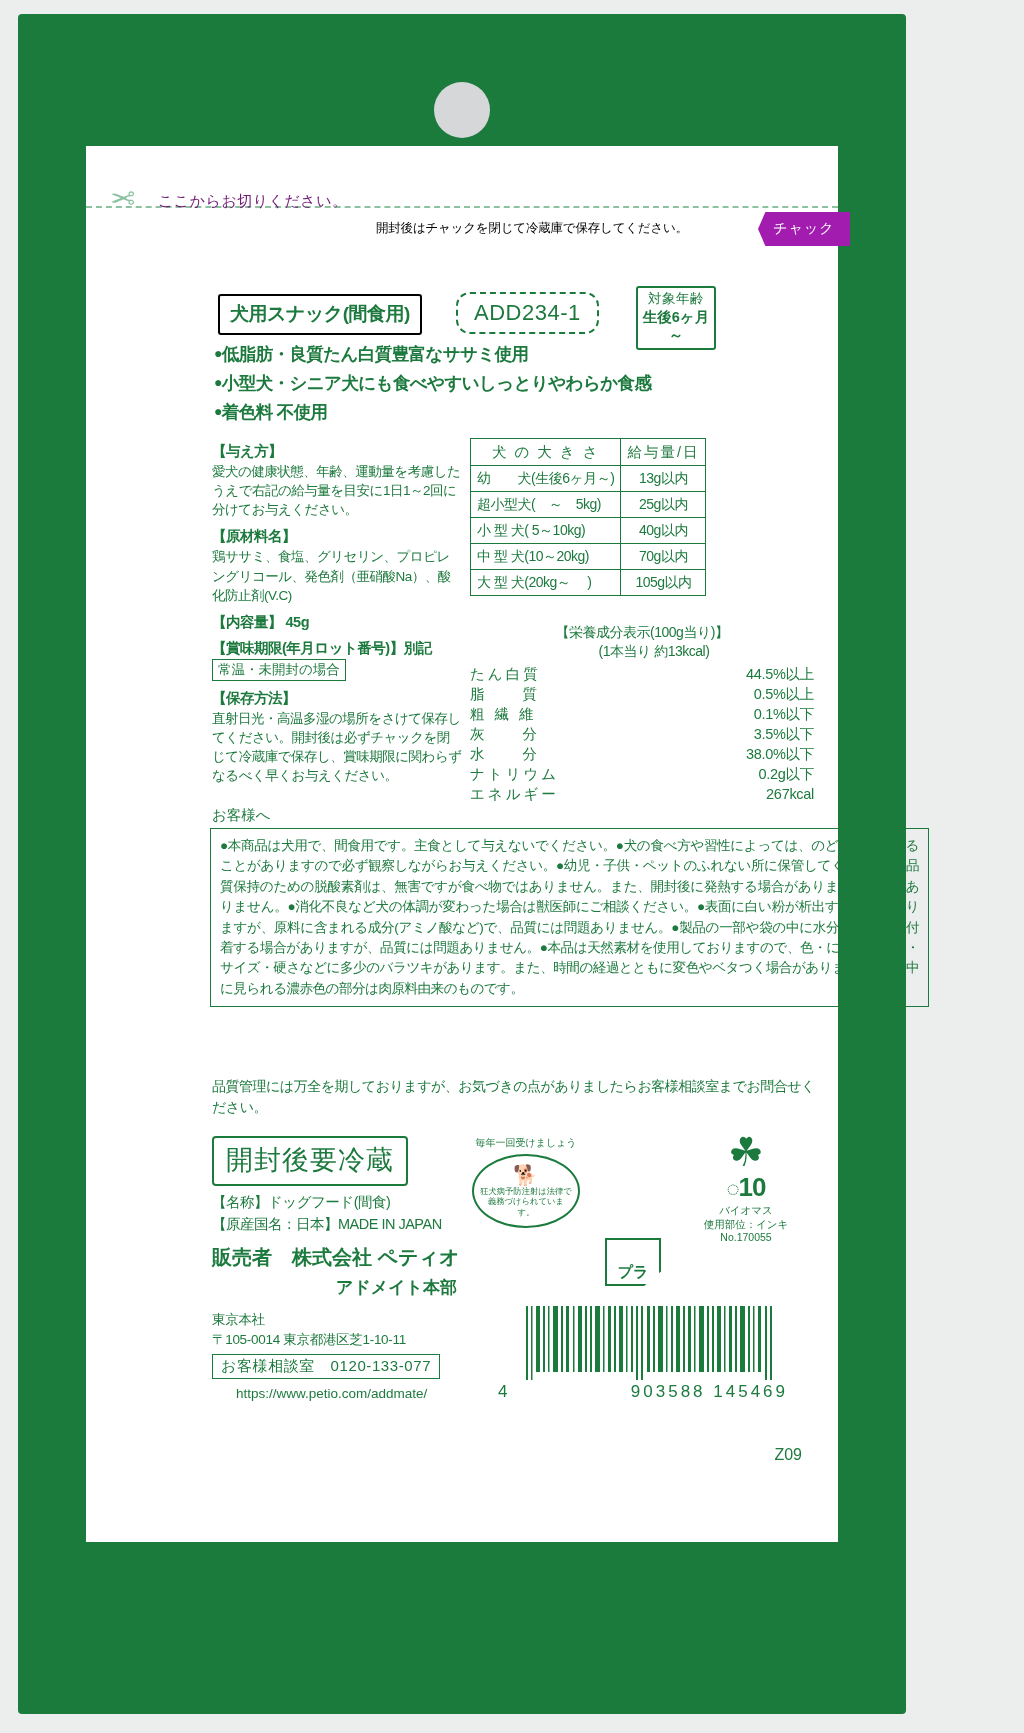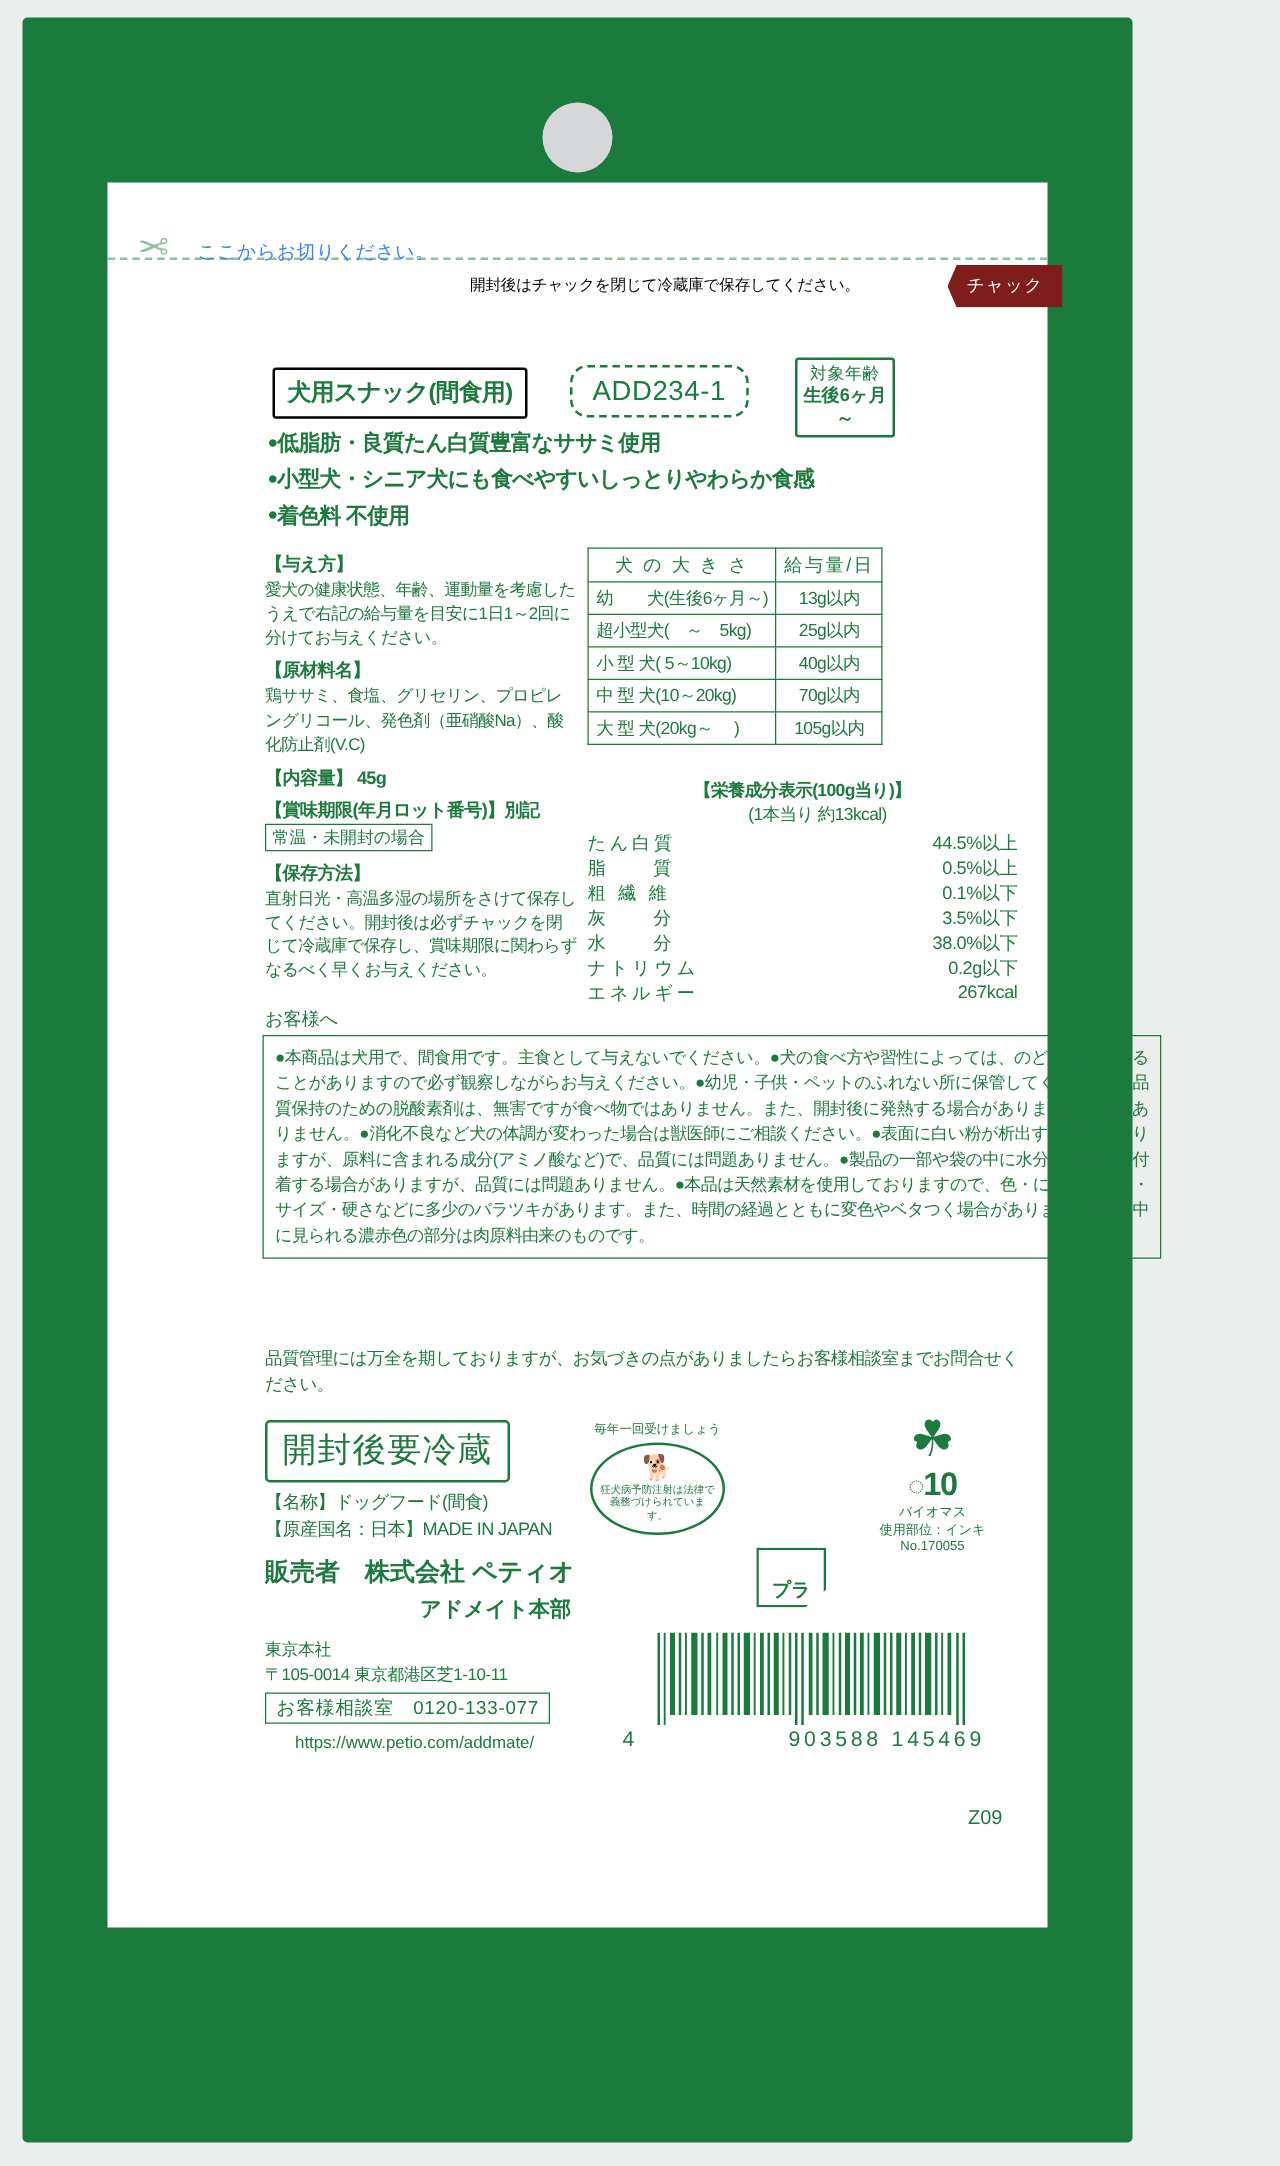--- a/index.html
+++ b/index.html
@@ -37,30 +37,30 @@
     position:absolute; left:0; top:60px; width:752px; height:1px;
     border-top:2px dashed #8cc2a0;
   }
   .scissors {
     position:absolute; left:24px; top:38px;
     font-size:30px; color:#8cc2a0; line-height:1;
     transform:scaleX(-1);
   }
   .cut-text {
     position:absolute; left:72px; top:46px;
-    font-size:15px; color:#3b82f6; letter-spacing:0.5px;font-family:Liberation Serif, serif;
+    font-size:15px; color:#701a75; letter-spacing:0.5px;font-family:Liberation Serif, serif;
   }
   .seal-text {
     position:absolute; left:290px; top:74px;
     font-size:12.5px; color:#000000; letter-spacing:-0.2px;
   }
   .chack-tab {
     position:absolute; right:-12px; top:66px;
     width:92px; height:34px;
-    background:#7f1d1d;
+    background:#a21caf;
     color:#fff; font-size:14px;
     display:flex; align-items:center; justify-content:center;
     letter-spacing:1px;
     clip-path:polygon(8% 0,100% 0,100% 100%,8% 100%,0 50%);
   }
 
   
   .snack-box {
     position:absolute; left:132px; top:148px;
     border:2px solid #000000; border-radius:3px;
@@ -109,21 +109,21 @@
   .sizetable td, .sizetable th {
     border:1.5px solid #1b7b3d;
     padding:3.5px 6px; text-align:center; font-weight:normal;
     letter-spacing:-0.5px; white-space:pre;
   }
   .sizetable th { font-size:14.5px; letter-spacing:2px; }
   .sizetable td.left { text-align:left; }
 
   
   .nutri { position:absolute; left:384px; top:478px; width:344px; font-size:14px; }
-  .nutri .nt { text-align:center; letter-spacing:-0.5px;font-weight:bold; }
+  .nutri .nt { text-align:center; letter-spacing:-0.5px; }
   .nutri .nt2 { text-align:center; letter-spacing:-0.5px; margin-top:1px; padding-left:24px;}
   .nutri table { width:100%; border-collapse:collapse; margin-top:3px; }
   .nutri td { padding:0.5px 0; font-size:14.5px; letter-spacing:-0.2px;}
   .nutri td.k { letter-spacing:3.0px; }
   .nutri td.v { text-align:right; letter-spacing:-0.3px; }
 
   
   .cust-head { position:absolute; left:126px; top:660px; font-size:14.5px; }
   .notice {
     position:absolute; left:124px; top:682px; width:719px;

